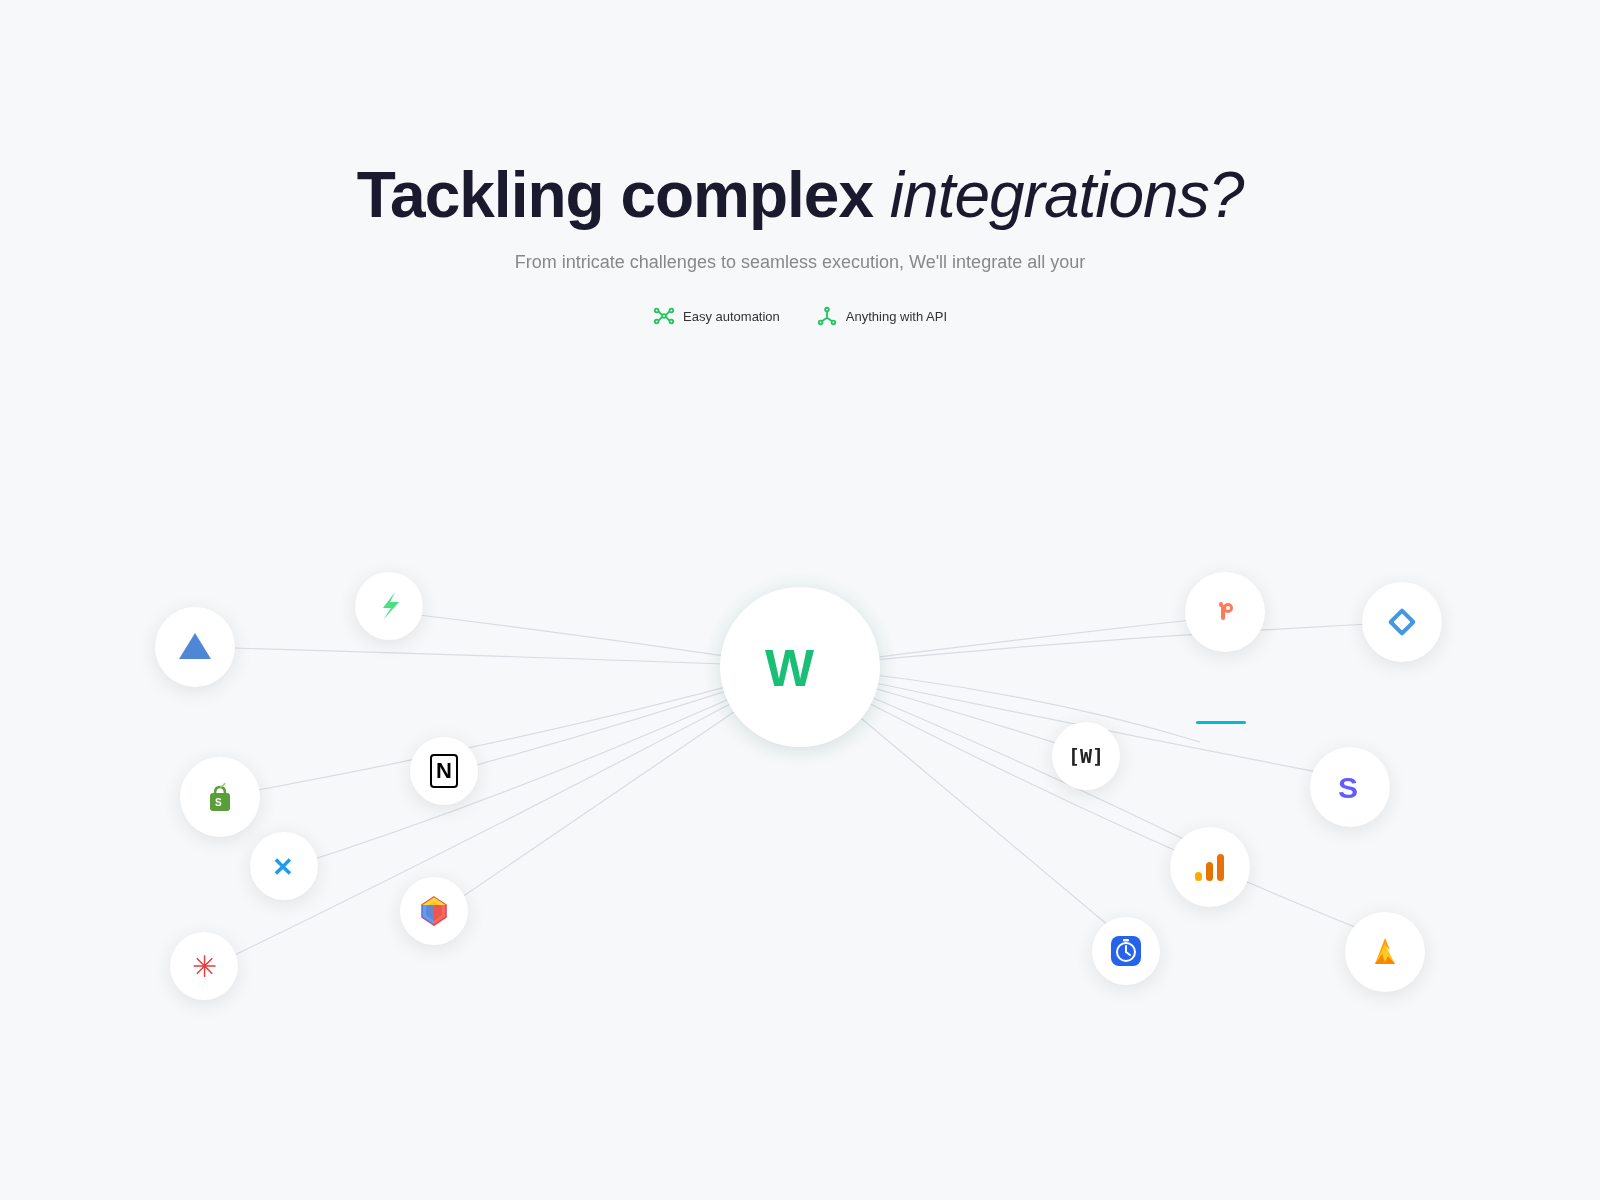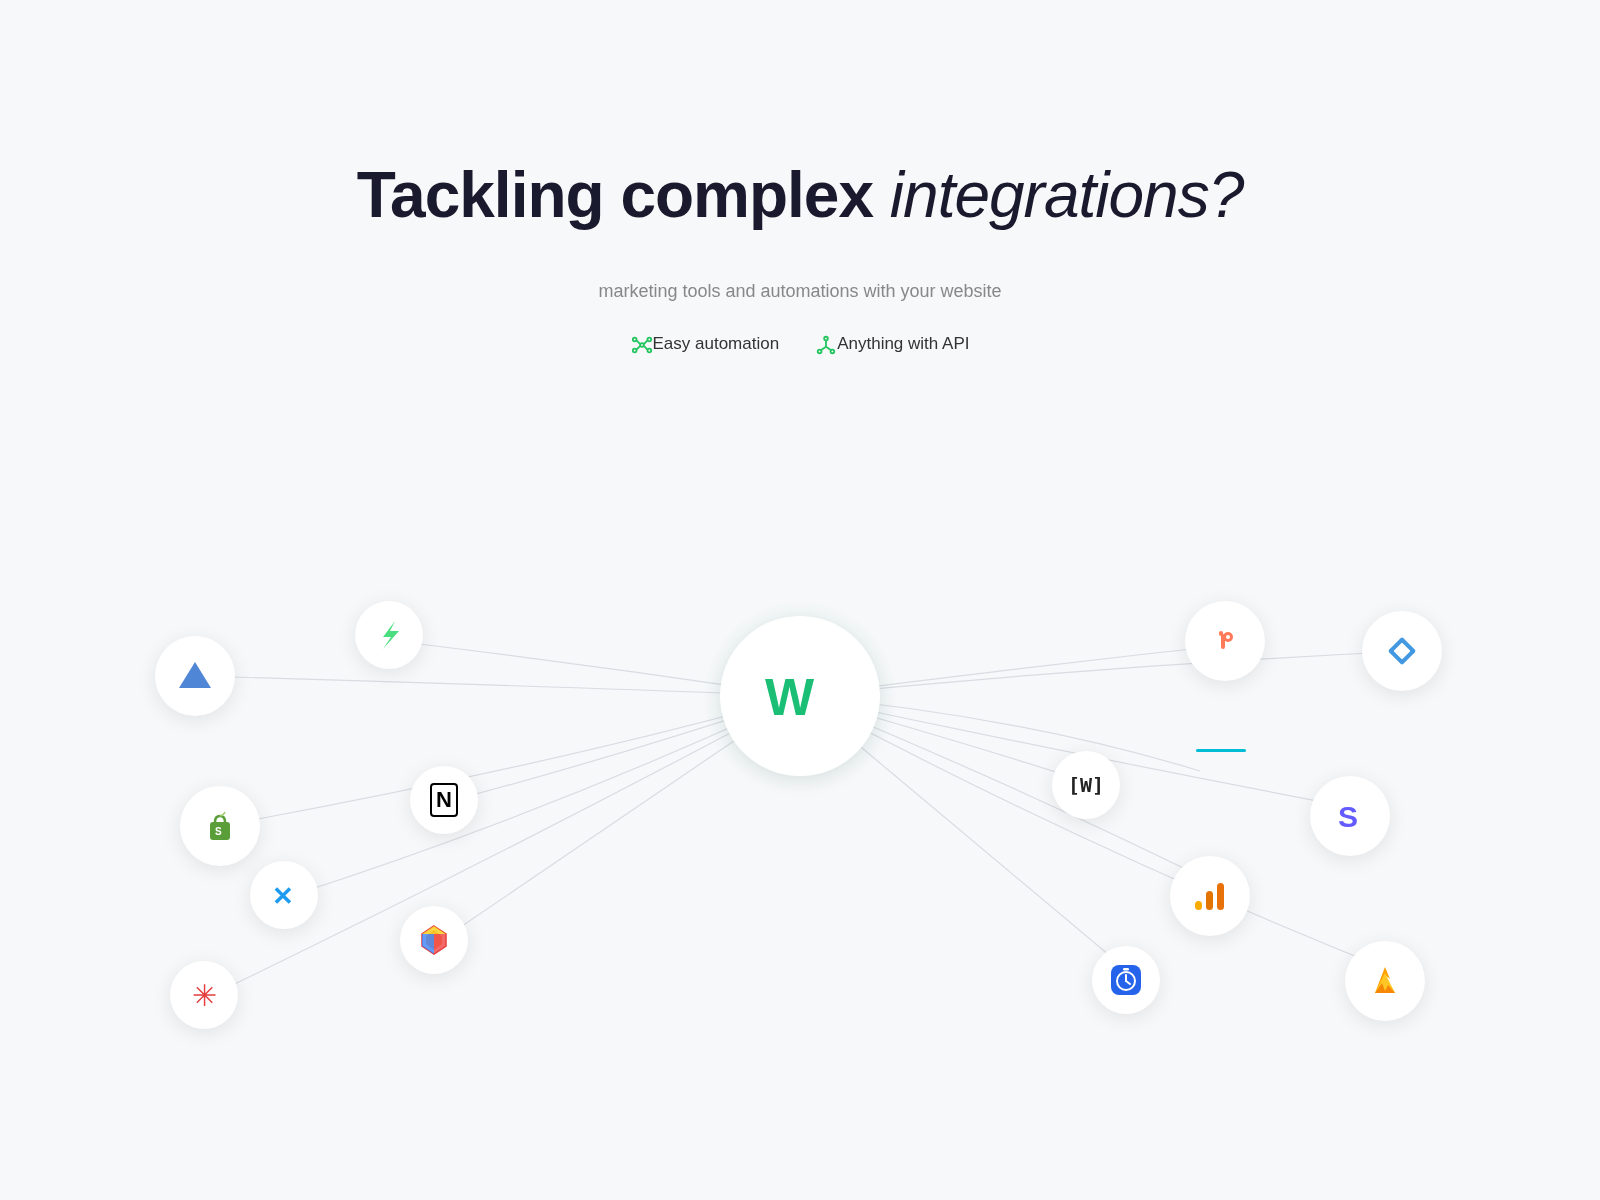--- a/index.html
+++ b/index.html
@@ -45,23 +45,23 @@
       font-weight: 400;
     }
     .badges-row {
       display: flex;
       gap: 36px;
       justify-content: center;
       margin-top: 28px;
     }
     .badge {
       display: flex;
-      align-items: flex-start;
-      gap: 0;
-      font-size: 17px;
+      align-items: center;
+      gap: 8px;
+      font-size: 13px;
       color: #333;
     }
     .badge .badge-icon {
       width: 22px;
       height: 22px;
     }
     .badge strong {
       font-weight: 400;
     }
 
@@ -151,22 +151,21 @@
 <body>
 
 <div class="page-container">
 
   <div class="header-section">
     <h1 class="main-heading">
       <span>Tackling complex</span>
       <span class="italic-part">integrations?</span>
     </h1>
     <p class="subtitle">
-      <br>
-      <span>marketing tools and automations with your website</span>
+      <span>From intricate challenges to seamless execution, We'll integrate all your</span><br>
     </p>
 
     <div class="badges-row">
       <div class="badge">
 
         <svg class="badge-icon" viewBox="0 0 24 24" fill="none" stroke="#22c55e" stroke-width="2">
           <circle cx="12" cy="12" r="2"></circle>
           <circle cx="4" cy="6" r="2"></circle>
           <circle cx="20" cy="6" r="2"></circle>
           <circle cx="4" cy="18" r="2"></circle>

